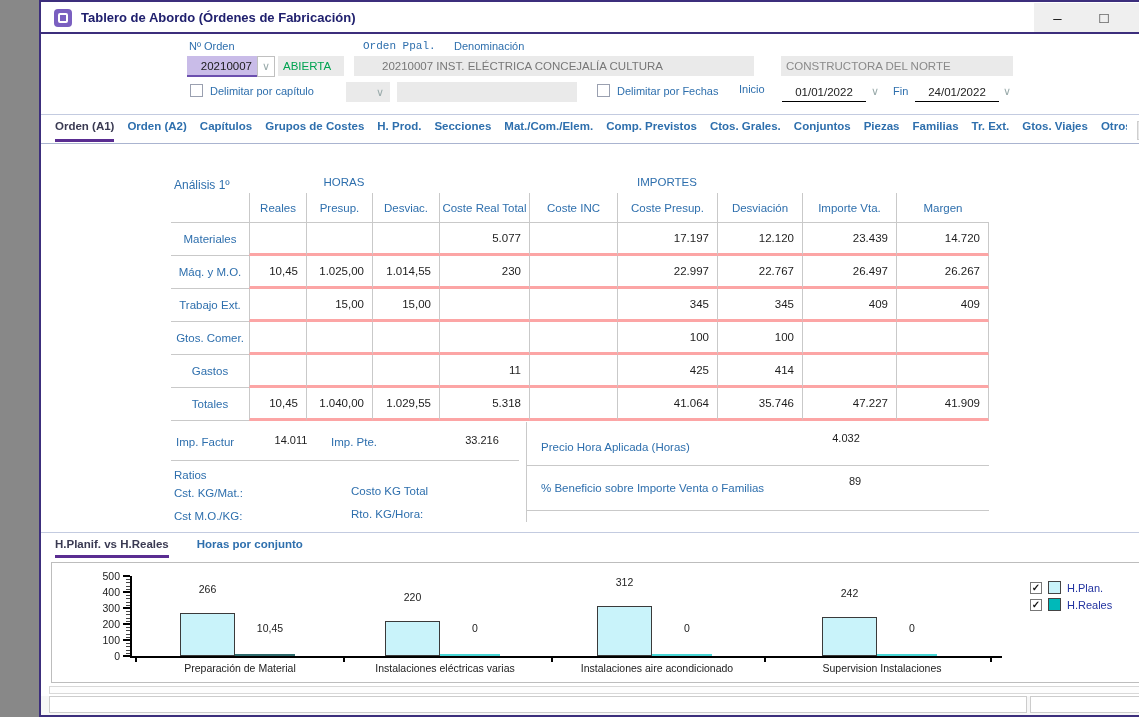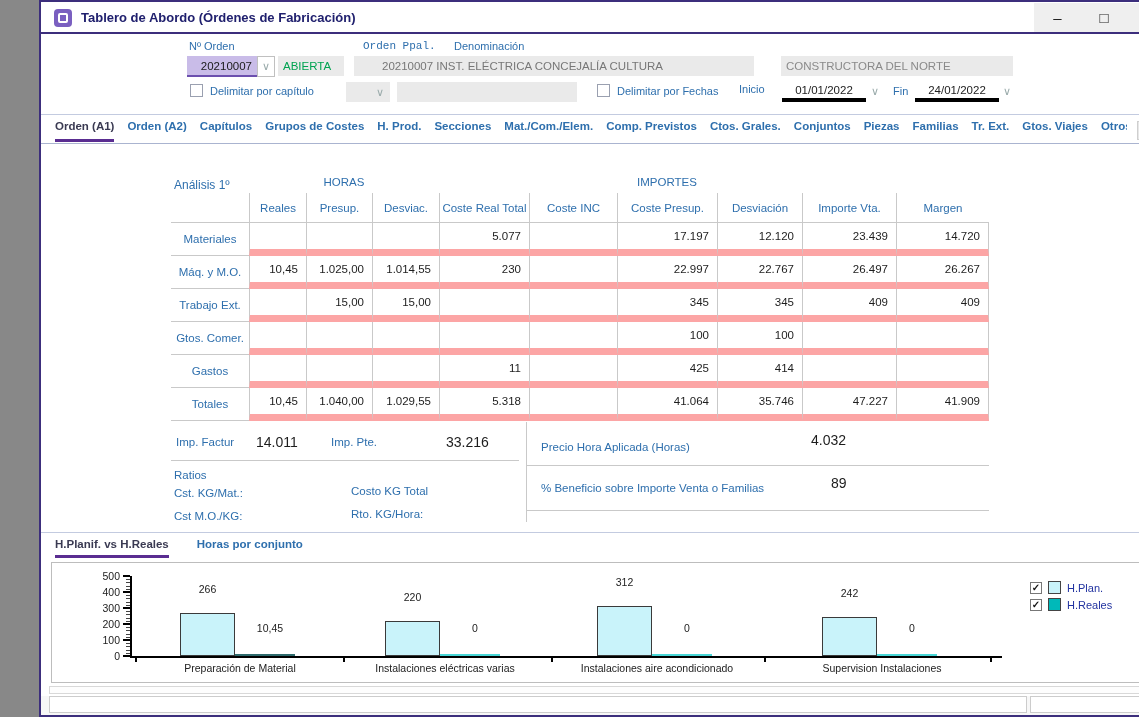--- a/index.html
+++ b/index.html
@@ -19,49 +19,49 @@
   #app-icon { left:13px; top:7px; width:18px; height:18px; background:#7a5fc0; border-radius:4px; }
   #app-icon .inner { position:absolute; left:4px; top:4px; width:10px; height:10px; border:2px solid #fff; border-radius:2px; background:#7a5fc0; }
   #title-text { left:40px; top:8px; font-size:13px; font-weight:bold; color:#20206e; }
   #win-controls { right:2px; top:1px; width:140px; height:29px; background:#efefef; display:flex; }
   .win-btn { flex:1; display:flex; align-items:center; justify-content:center; font-size:15px; color:#222; cursor:default; }
 
   
   .field { background:#eaeaea; height:20px; font-size:11.5px; color:#777; display:flex; align-items:center; }
   .chev { color:#9aa; font-size:11px; }
   .checkbox { width:13px; height:13px; background:#fff; border:1px solid #9aa0b0; }
-  .datefield { height:20px; background:#fff; border-bottom:4px solid #000000; font-size:11.5px; color:#222; display:flex; align-items:center; justify-content:center; }
+  .datefield { height:20px; background:#fff; border-bottom:1px solid #000000; font-size:11.5px; color:#222; display:flex; align-items:center; justify-content:center; }
   #order-field { left:146px; top:54px; width:70px; height:21px; background:#c9bce8; border-bottom:2px solid #6b4fae; font-size:11.5px; color:#1a1a1a; display:flex; align-items:center; justify-content:flex-end; padding-right:5px; }
   #order-chev { left:216px; top:54px; width:18px; height:21px; background:#fff; border:1px solid #c0c0c0; display:flex; align-items:center; justify-content:center; }
   #hline-header { left:0; top:112px; width:100%; height:1px; background:#c3cbe0; }
 
   
   #tabstrip { left:14px; top:118px; width:1072px; height:22px; display:flex; gap:13px; white-space:nowrap; overflow:hidden; }
   .tab { font-size:11.5px; color:#2e6fad; padding-bottom:5px; cursor:default; flex:none;font-weight:bold; }
   .tab.selected { color:#3a3a52; border-bottom:3px solid #5a2d91; }
   #tab-scrolls { right:6px; top:119px; display:flex; gap:1px; }
   .tab-scroll { width:16px; height:19px; background:#e7e7e7; border:1px solid #cfcfcf; color:#8a8a8a; font-size:11px; display:flex; align-items:center; justify-content:center; }
   #hline-tabs { left:0; top:141px; width:100%; height:1px; background:#aab4d0; }
 
   
   #main-table { left:130px; top:169px; display:grid;
     grid-template-columns:78px 57px 66px 67px 90px 88px 100px 85px 94px 93px; }
   #main-table .cell { font-size:11.5px; display:flex; align-items:center; }
   #main-table .ghead { height:22px; color:#2e6fad; justify-content:center; }
   #main-table .chead { height:30px; color:#2e6fad; justify-content:center; border-left:1px solid #c9c9c9; border-bottom:1px solid #c9c9c9; }
   #main-table .chead.first { border-left:none; }
   #main-table .rlabel { height:33px; color:#2e6fad; justify-content:center; border-bottom:1px solid #c9c9c9; }
-  #main-table .val { height:33px; color:#1d1d1d; justify-content:flex-end; padding-right:8px; border-left:1px solid #c9c9c9; border-bottom:7px solid #fca5a5; }
+  #main-table .val { height:33px; color:#1d1d1d; justify-content:flex-end; padding-right:8px; border-left:1px solid #c9c9c9; border-bottom:3px solid #fca5a5; }
   #main-table .val.last { border-right:1px solid #c9c9c9; }
 
   
   #vline-summary { left:485px; top:420px; width:1px; height:100px; background:#c9c9c9; }
   .sumline { background:#c9c9c9; height:1px; }
   .sumlabel { font-size:11.5px; color:#2e6fad; }
-  .sumval { font-size:14px; color:#1d1d1d; text-align:left; }
+  .sumval { font-size:11px; color:#1d1d1d; text-align:center; }
 
   
   #hline-chartsec { left:0; top:530px; width:100%; height:1px; background:#c3cbe0; }
   #chart-tabs { left:14px; top:536px; display:flex; gap:28px; }
   #chart-panel { left:10px; top:560px; width:1118px; height:121px; border:1px solid #bdbdbd; background:#fff; overflow:hidden; }
   .axis { background:#000; }
   .ytick-label { position:absolute; width:34px; text-align:right; font-size:10.5px; color:#222; }
   .cat-label { position:absolute; text-align:center; font-size:10.5px; color:#222; }
   .bar { position:absolute; }
   .bar-value { position:absolute; text-align:center; font-size:10.5px; color:#222; }

